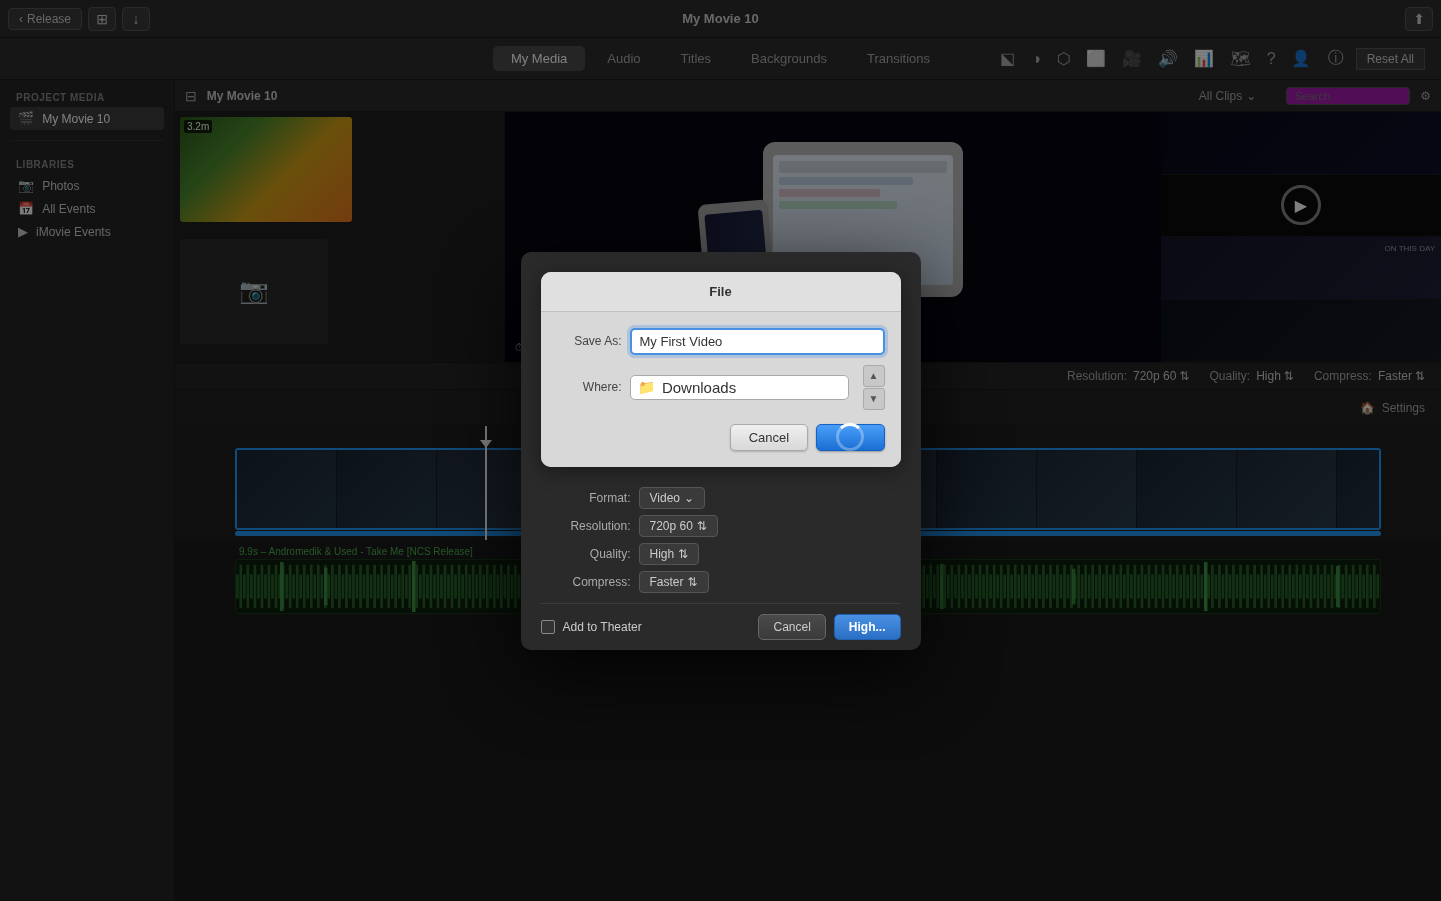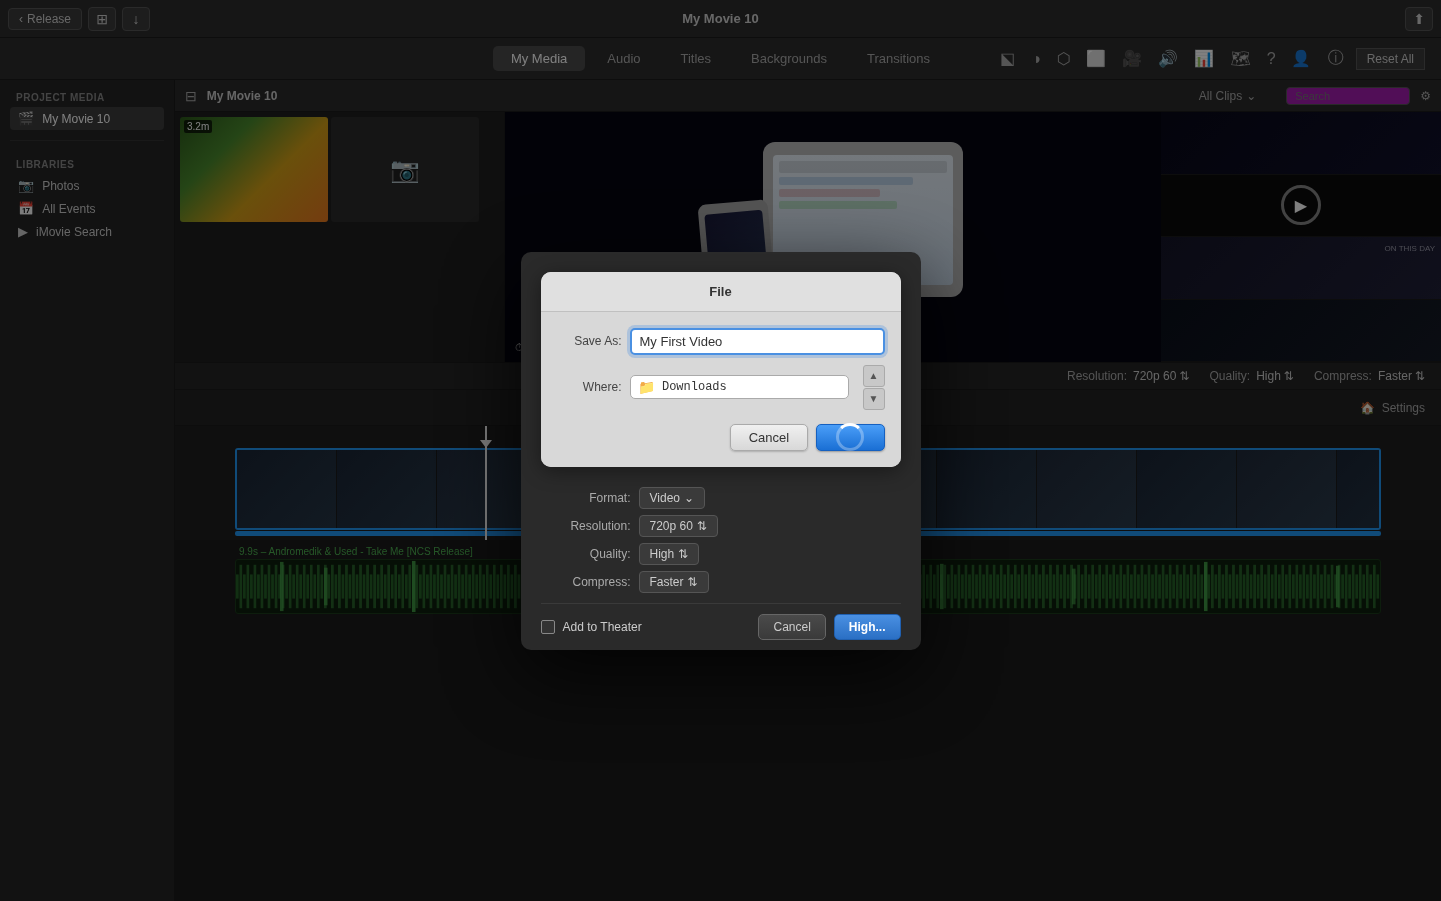--- a/index.html
+++ b/index.html
@@ -276,23 +276,22 @@
       display: flex;
       align-items: center;
       gap: 6px;
     }
     .folder-icon {
       color: #5a9fd4;
       font-size: 14px;
     }
     .where-text {
       flex: 1;
-      font-size: 12px;
+      font-size: 15px;
       color: #333;
-      font-family: Liberation Mono, monospace;
     }
     .where-expand {
       background: #c8c8c8;
       border: 1px solid #aaa;
       border-radius: 3px;
       width: 22px;
       height: 22px;
       display: flex;
       align-items: center;
       justify-content: center;
@@ -487,21 +486,21 @@
       <div class="sidebar-item">
         <span class="sidebar-item-icon">📷</span>
         <span>Photos</span>
       </div>
       <div class="sidebar-item">
         <span class="sidebar-item-icon">📅</span>
         <span>All Events</span>
       </div>
       <div class="sidebar-item">
         <span class="sidebar-item-icon">▶</span>
-        <span>iMovie Search</span>
+        <span>iMovie Events</span>
       </div>
     </div>
   </div>
 
   <div style="flex:1; display:flex; flex-direction:column; overflow:hidden;">
 
     <div class="media-header">
       <div class="sidebar-toggle">⊟</div>
       <span class="media-header-title">My Movie 10</span>
       <div class="clips-selector">
@@ -509,21 +508,21 @@
         <span>⌄</span>
       </div>
       <input class="search-box" type="text" placeholder="Search" style="">
       <span class="gear-btn">⚙</span>
     </div>
 
     <div style="display:flex; height:250px; flex-shrink:0;">
 
       <div style="width:330px; border-right:1px solid #1a1a1a; background:#1e1e1e; display:flex; flex-direction:column;">
         <div style="display:flex; flex-wrap:wrap; gap:3px; padding:5px; flex:1; overflow:hidden;">
-          <div class="thumb thumb-green" style="width:148px; height:105px;">
+          <div class="thumb thumb-green" style="width:172px; height:105px;">
             <span class="thumb-duration">3.2m</span>
           </div>
           <div class="thumb" style="width:148px; height:105px; background:#2a2a2a; display:flex;align-items:center;justify-content:center;">
             <span style="font-size:24px; color:#555;">📷</span>
           </div>
         </div>
       </div>
 
       <div style="flex:1; background:#000; position:relative; overflow:hidden;">
         <div class="preview-ipad-scene">

